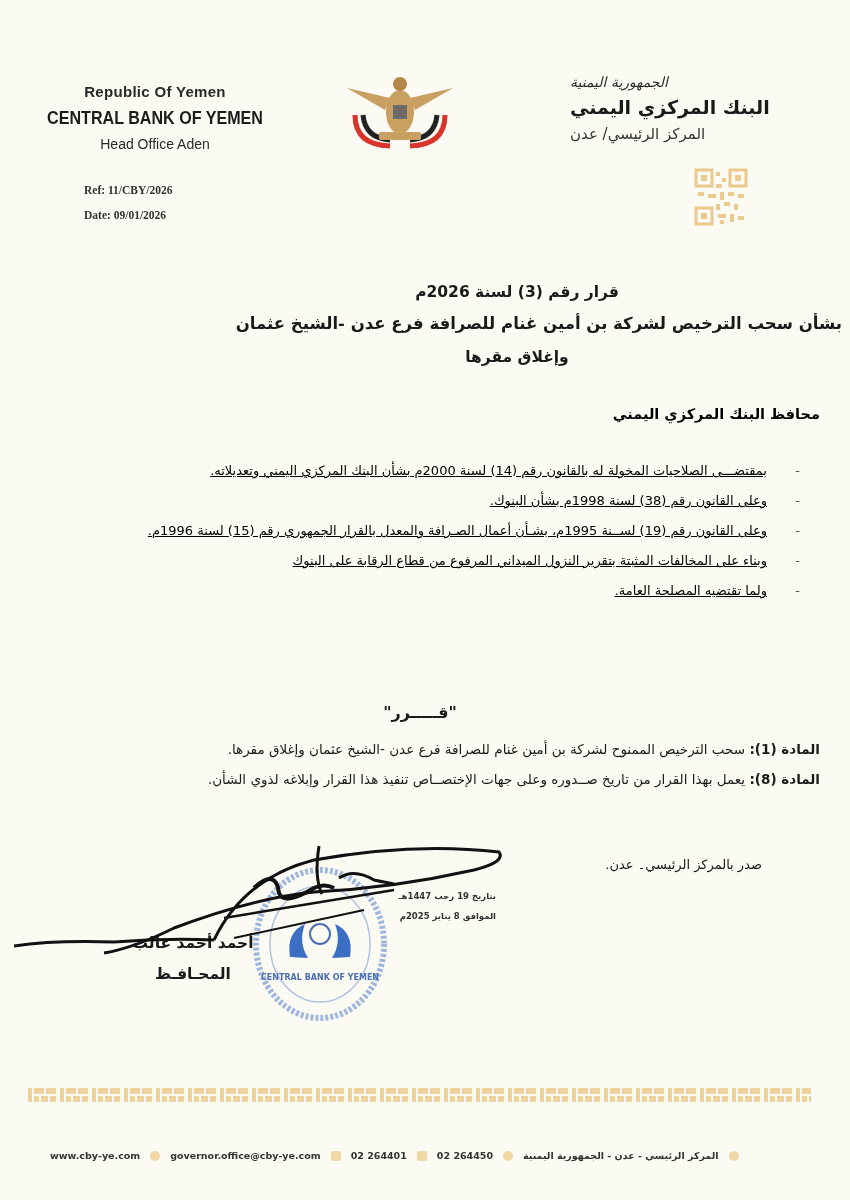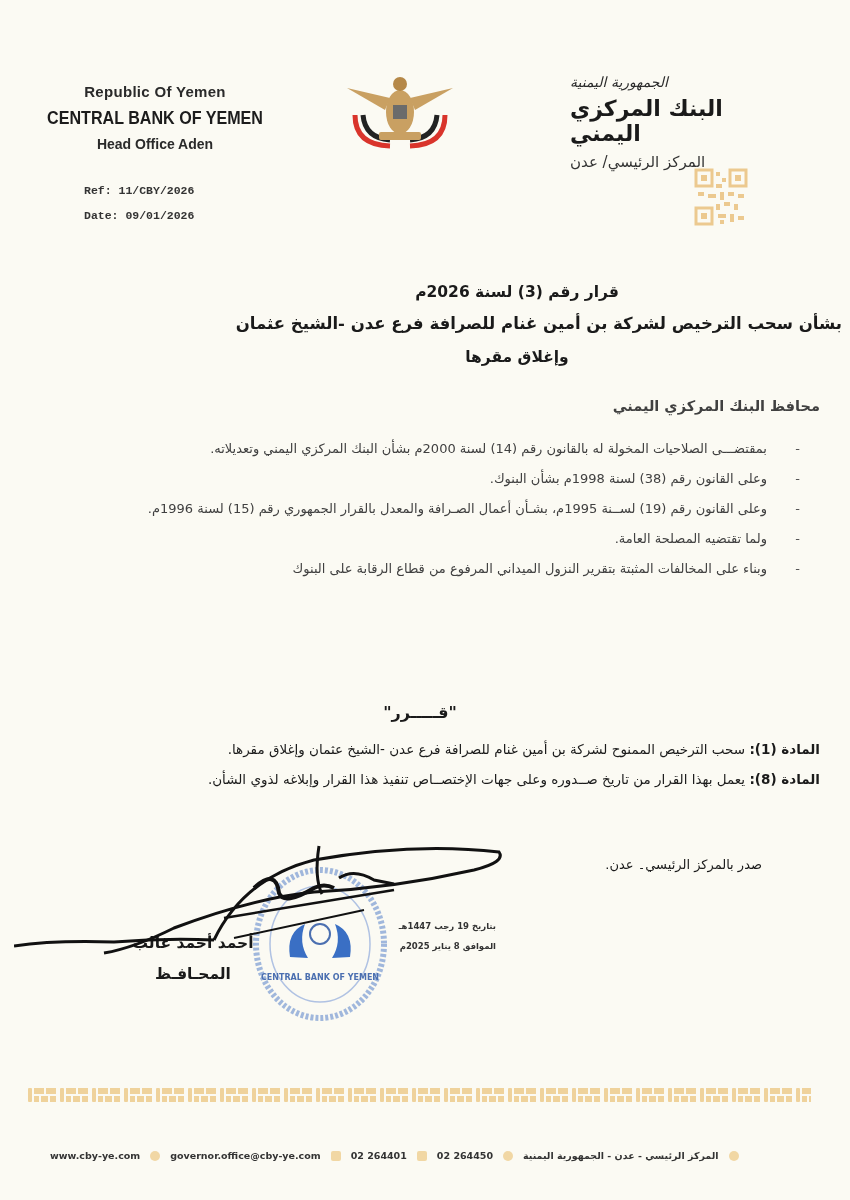--- a/index.html
+++ b/index.html
@@ -7,46 +7,46 @@
     width: 850px; height: 1200px; position: relative; overflow: hidden;
     background: #fbfaf3;
     font-family: "DejaVu Sans", sans-serif;
     color: #1a1a1a;
   }
   .abs { position: absolute; }
   
   .en-header { left: 30px; top: 80px; width: 250px; text-align: center; }
   .en-header .l1 { font-family: "Liberation Sans", sans-serif; font-weight: bold; font-size: 15px; color: #2a2a2a; letter-spacing: 0.3px; margin-top: 3px; }
   .en-header .l2 { font-family: "Liberation Sans", sans-serif; font-weight: bold; font-size: 17.5px; color: #1c1c1c; margin-top: 8px; transform: scaleX(0.92); }
-  .en-header .l3 { font-family: "Liberation Sans", sans-serif; font-weight: bold; font-size: 14px; color: #2a2a2a; margin-top: 7px; }
-  .ref-block { left: 84px; top: 178px; font-family: Liberation Mono, monospace; font-weight: bold; font-size: 11.5px; color: #333; line-height: 25px; }
+  .en-header .l3 { font-family: "Liberation Sans", sans-serif; font-weight: normal; font-size: 14px; color: #2a2a2a; margin-top: 7px; }
+  .ref-block { left: 84px; top: 178px; font-family: Liberation Serif, serif; font-weight: bold; font-size: 11.5px; color: #333; line-height: 25px; }
   
   .emblem { left: 345px; top: 70px; width: 110px; height: 80px; }
   
   .ar-header { right: 60px; top: 74px; width: 220px; text-align: left; direction: rtl; }
   .ar-header .a1 { font-family: "DejaVu Serif", serif; font-size: 14px; font-style: italic; color: #2b2b2b; padding-right: 30px; }
-  .ar-header .a2 { font-family: "DejaVu Sans", sans-serif; font-weight: bold; font-size: 22px; color: #1a1a1a; margin-top: 6px; }
+  .ar-header .a2 { font-family: "DejaVu Sans", sans-serif; font-weight: bold; font-size: 19px; color: #1a1a1a; margin-top: 6px; }
   .ar-header .a3 { font-family: "DejaVu Sans", sans-serif; font-size: 15px; color: #333; margin-top: 7px; padding-right: 36px; }
   .qr { left: 694px; top: 168px; width: 54px; height: 58px; }
   
   .title { left: 112px; width: 730px; direction: rtl; text-align: center; font-weight: bold; color: #1a1a1a; }
   .t1 { top: 283px; font-size: 15.5px; padding-left: 80px; box-sizing: border-box; }
   .t2 { top: 314px; font-size: 16.5px; text-align: right; }
   .t3 { top: 348px; font-size: 15.5px; padding-left: 80px; box-sizing: border-box; }
   
-  .body-text { right: 58px; width: 680px; direction: rtl; text-align: right; font-size: 13px; color: #404040; }
+  .body-text { right: 58px; width: 680px; direction: rtl; text-align: right; font-size: 13px; color: #000000; margin-top: 8px; }
   .heading { top: 398px; font-weight: bold; font-size: 14.5px; right: 30px; }
-  .bullets { top: 434px; right: 50px; width: 720px; }
+  .bullets { top: 448px; right: 50px; width: 720px; text-decoration: underline; }
   .bullet { position: relative; padding-right: 33px; line-height: 30px; }
   .bullet::before { content: "-"; position: absolute; right: 0; top: 0; color: #555; }
   .decree-word { top: 703px; left: 360px; width: 120px; text-align: center; font-size: 16px; font-weight: bold; direction: rtl; }
   .articles { top: 734px; right: 30px; width: 730px; direction: rtl; text-align: right; font-size: 13.5px; line-height: 30px; }
   .articles b { font-weight: bold; }
   .issued { top: 857px; right: 88px; direction: rtl; font-size: 13px; }
-  .dates { top: 916px; left: 376px; direction: rtl; text-align: right; font-size: 8.5px; line-height: 20px; font-weight: bold; color: #333; width: 120px; }
+  .dates { top: 886px; left: 376px; direction: rtl; text-align: right; font-size: 8.5px; line-height: 20px; font-weight: bold; color: #333; width: 120px; }
   .gov-name { top: 928px; left: 118px; width: 150px; direction: rtl; text-align: center; font-weight: bold; font-size: 15.5px; color: #1a1a1a; line-height: 31px; }
   .stamp { left: 250px; top: 862px; width: 140px; height: 160px; }
   .signature { left: 14px; top: 838px; width: 500px; height: 120px; }
   
   .footer-band { left: 28px; top: 1087px; width: 783px; height: 16px; }
   .footer { top: 1141px; left: 50px; width: 750px; height: 20px; font-size: 9.5px; font-weight: bold; color: #333; display: flex; align-items: flex-end; gap: 10px; white-space: nowrap; }
   .footer .ico { display: inline-block; width: 10px; height: 10px; border-radius: 2px; background: #f1d7a4; }
   .footer .ico.round { border-radius: 50%; }
   .footer .addr { direction: rtl; }
 </style>
@@ -113,22 +113,22 @@
 
 <div class="abs title t1">قرار رقم (3) لسنة 2026م</div>
 <div class="abs title t2">بشأن سحب الترخيص لشركة بن أمين غنام للصرافة فرع عدن -الشيخ عثمان</div>
 <div class="abs title t3">وإغلاق مقرها</div>
 
 <div class="abs body-text heading">محافظ البنك المركزي اليمني</div>
 <div class="abs body-text bullets">
   <div class="bullet">بمقتضـــى الصلاحيات المخولة له بالقانون رقم (14) لسنة 2000م بشأن البنك المركزي اليمني وتعديلاته.</div>
   <div class="bullet">وعلى القانون رقم (38) لسنة 1998م بشأن البنوك.</div>
   <div class="bullet">وعلى القانون رقم (19) لســنة 1995م، بشـأن أعمال الصـرافة والمعدل بالقرار الجمهوري رقم (15) لسنة 1996م.</div>
+  <div class="bullet">وبناء على المخالفات المثبتة بتقرير النزول الميداني المرفوع من قطاع الرقابة على البنوك</div>
   <div class="bullet">ولما تقتضيه المصلحة العامة.</div>
-  <div class="bullet">وبناء على المخالفات المثبتة بتقرير النزول الميداني المرفوع من قطاع الرقابة على البنوك</div>
 </div>
 
 <div class="abs decree-word">"قـــــرر"</div>
 
 <div class="abs articles">
   <div>
     <b>المادة (1):</b><span> سحب الترخيص الممنوح لشركة بن أمين غنام للصرافة فرع عدن -الشيخ عثمان وإغلاق مقرها.</span>
   </div>
   <div>
     <b>المادة (8):</b><span> يعمل بهذا القرار من تاريخ صــدوره وعلى جهات الإختصــاص تنفيذ هذا القرار وإبلاغه لذوي الشأن.</span>

